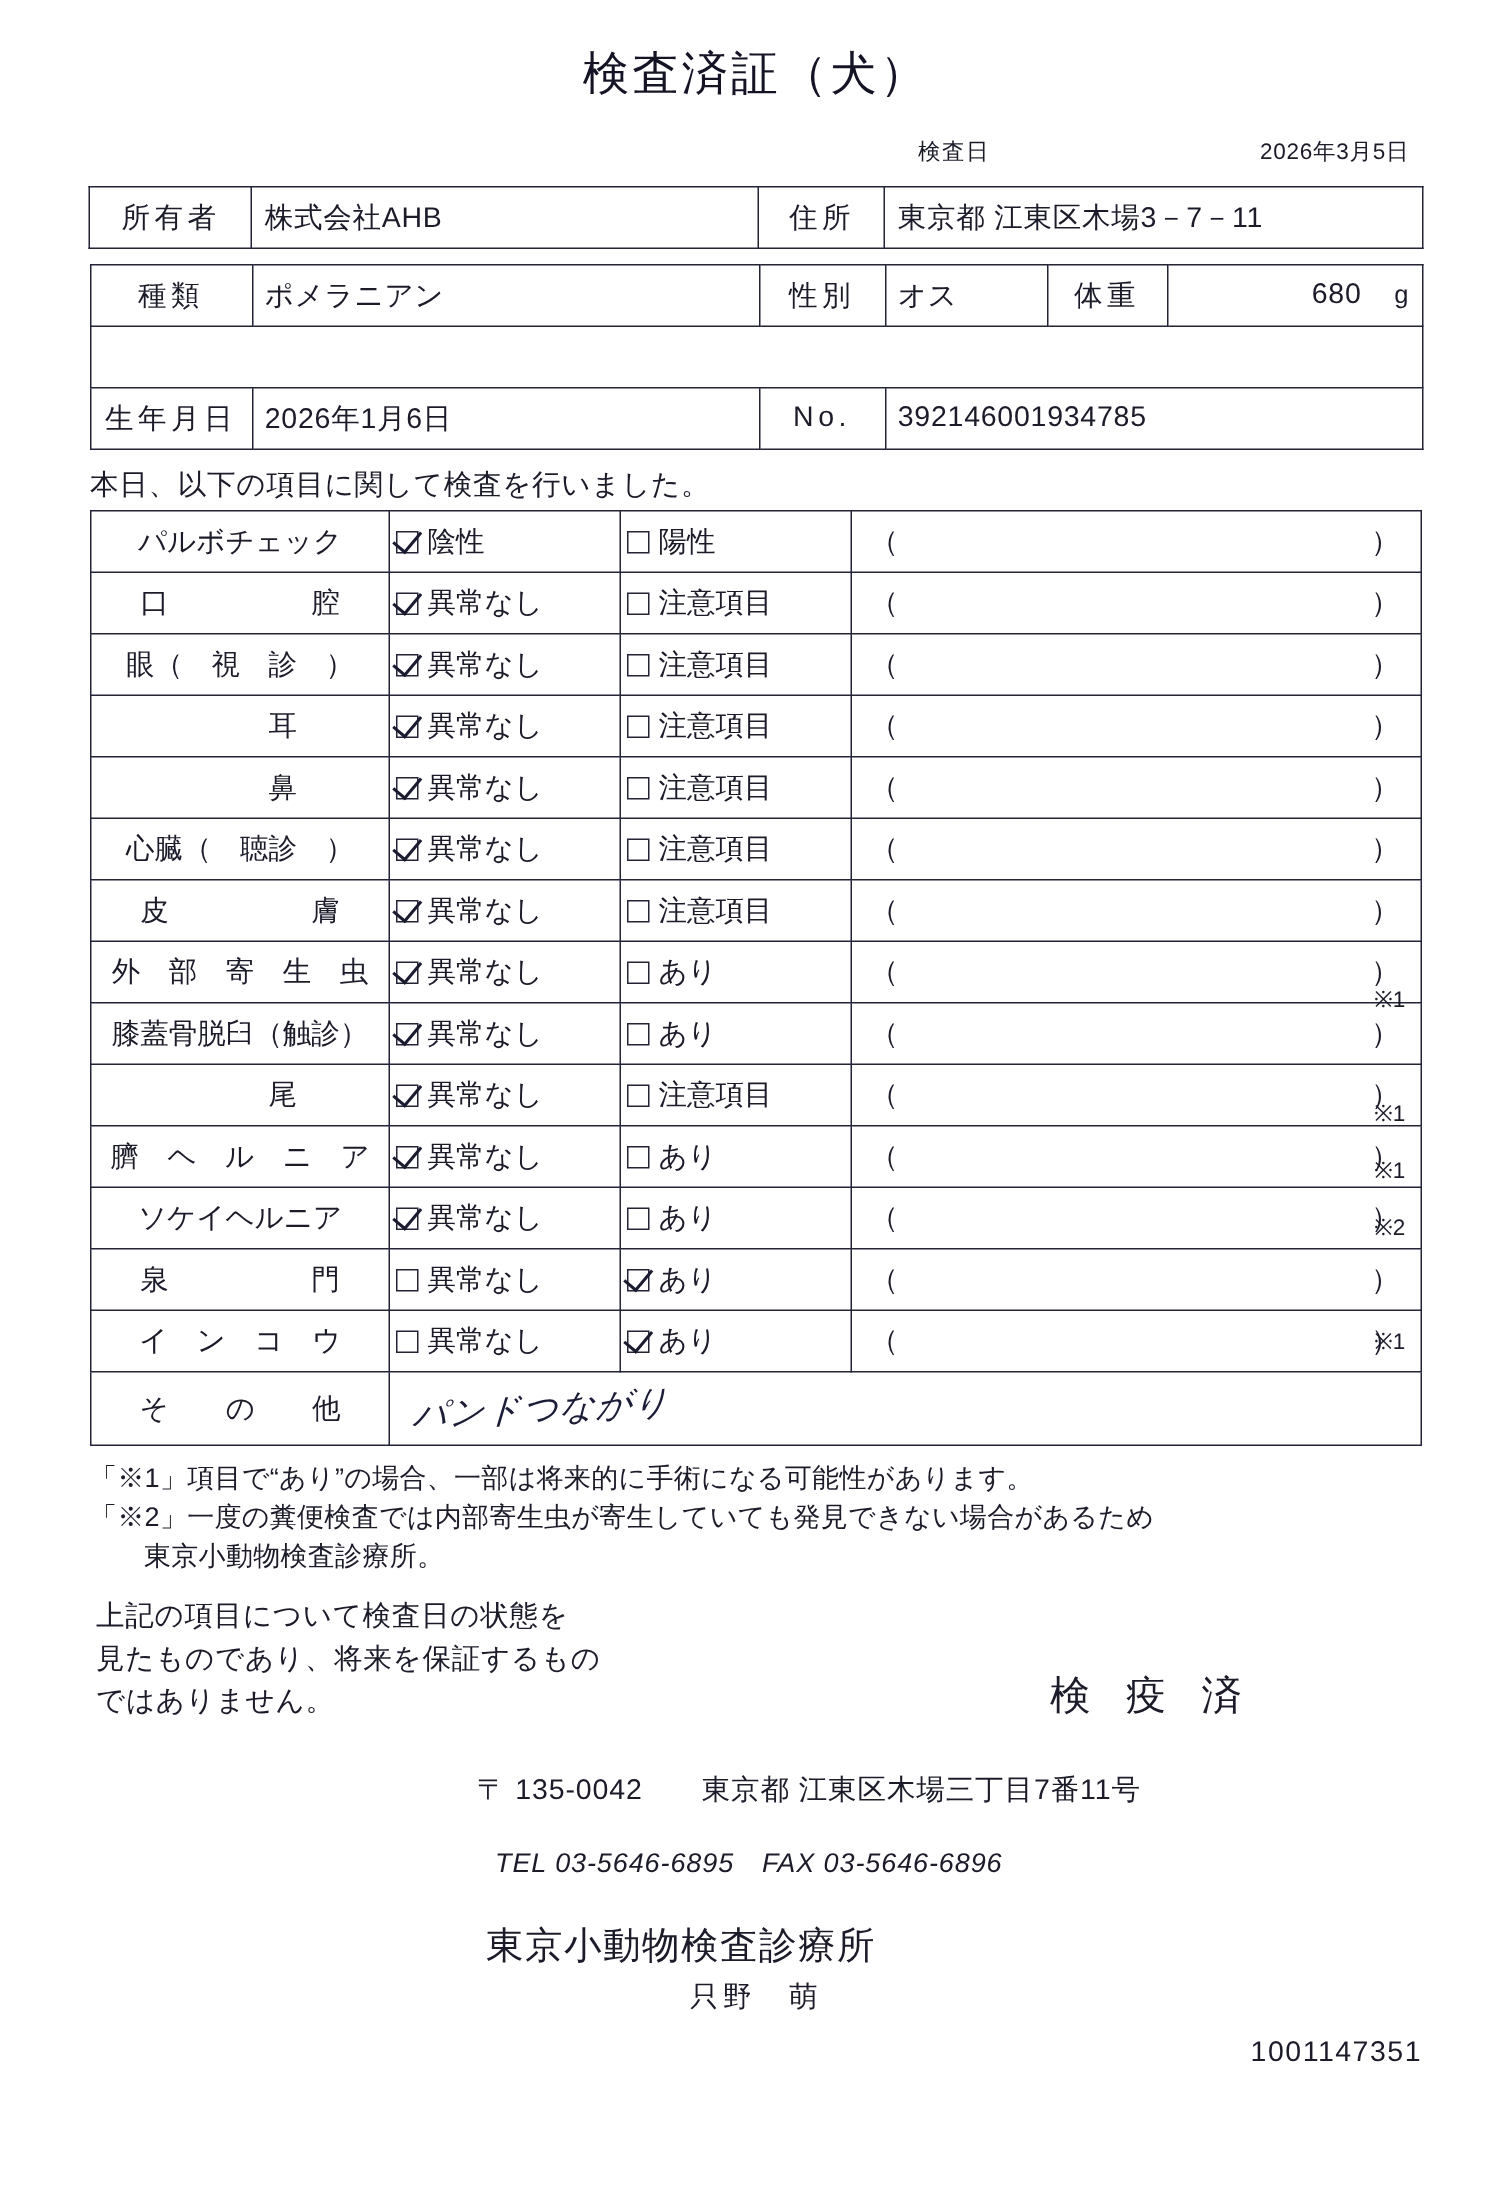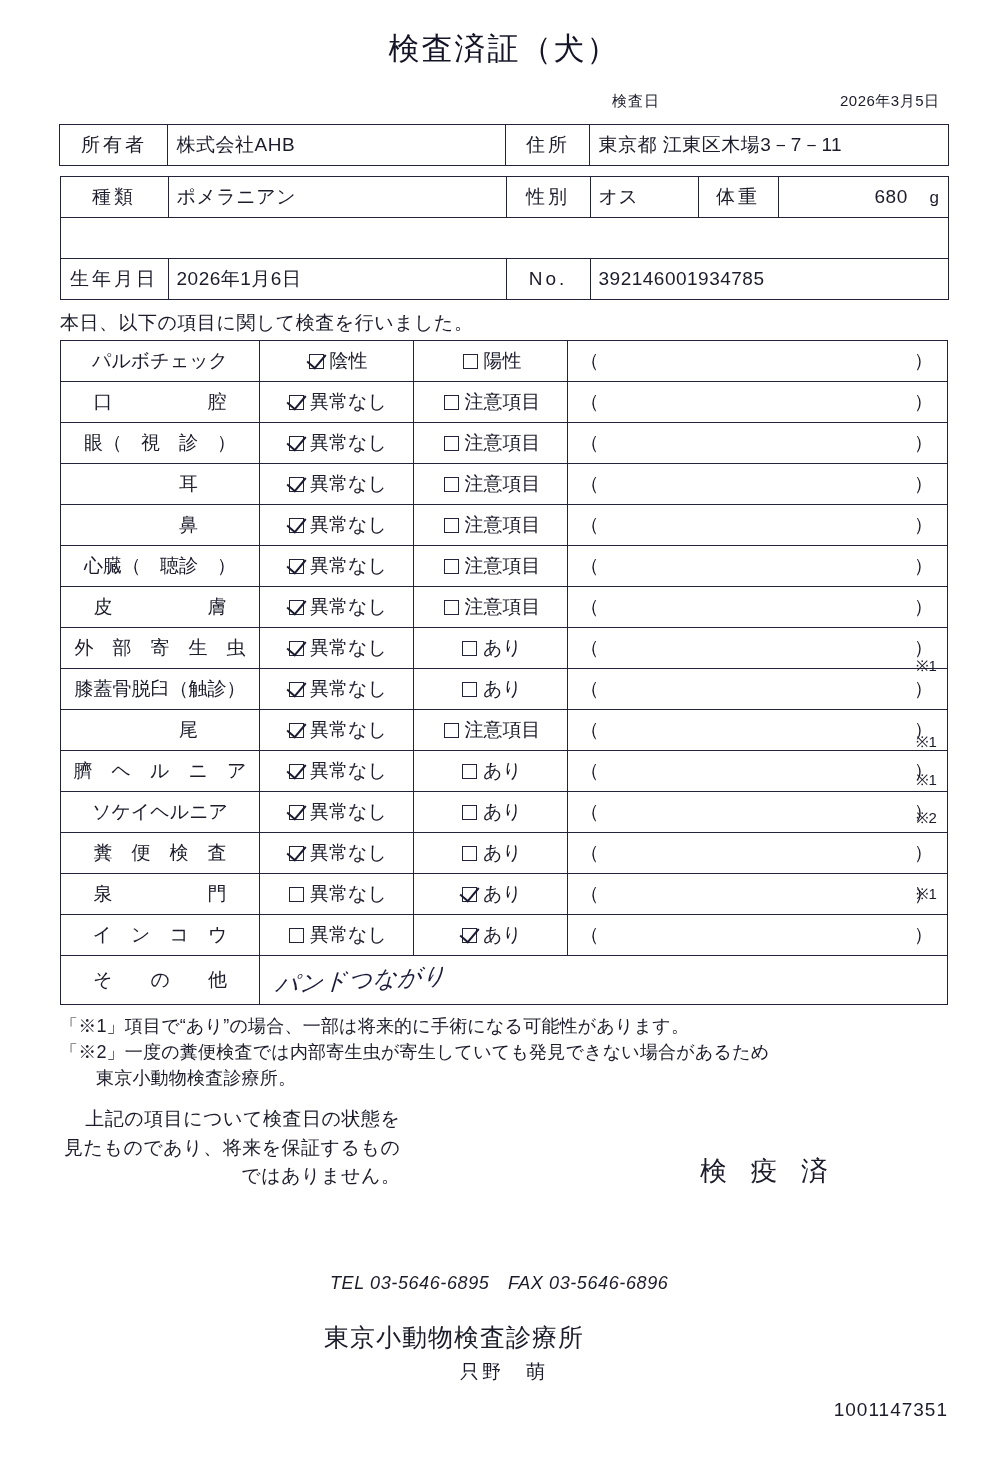--- a/index.html
+++ b/index.html
@@ -110,21 +110,20 @@
     width: 186px;
     text-align: center;
     padding: 0 6px;
     letter-spacing: 0px;
     margin-top: 41px;
   }
   td.opt {
     width: 148px;
     padding-left: 4px;
     white-space: nowrap;
-    text-align: center;
   }
   td.blank {
     padding-left: 10px;
     padding-right: 14px;
     position: relative;
   }
   .paren-l { position: absolute; left: 12px; top: 50%; transform: translateY(-50%); font-size: 19px;}
   .paren-r { position: absolute; right: 14px; top: 50%; transform: translateY(-50%); font-size: 19px;}
 
   .box {
@@ -183,21 +182,20 @@
     margin: 14px auto 0 auto;
     height: 330px;
   }
   .statement {
     position: absolute;
     left: 4px;
     top: 0;
     font-size: 19px;
     line-height: 1.5;
     letter-spacing: 0.5px;
-    text-align: right;
   }
   .stamp {
     position: absolute;
     left: 640px;
     top: 48px;
     font-size: 27px;
     letter-spacing: 8px;
   }
   .addr {
     position: absolute;
@@ -407,29 +405,20 @@
           <tr>
             <td class="item-name">ソケイヘルニア</td>
             <td class="opt"><span class="box checked"></span><span class="opt-label">異常なし</span></td>
             <td class="opt"><span class="box"></span><span class="opt-label">あり</span></td>
             <td class="blank">
               <span class="paren-l">（</span>
               <span class="paren-r">）</span>
             </td>
           </tr>
           <tr>
-            <td class="item-name">糞　便　検　査</td>
-            <td class="opt"><span class="box checked"></span><span class="opt-label">異常なし</span></td>
-            <td class="opt"><span class="box"></span><span class="opt-label">あり</span></td>
-            <td class="blank">
-              <span class="paren-l">（</span>
-              <span class="paren-r">）</span>
-            </td>
-          </tr>
-          <tr>
             <td class="item-name">泉　　　　　門</td>
             <td class="opt"><span class="box"></span><span class="opt-label">異常なし</span></td>
             <td class="opt"><span class="box checked"></span><span class="opt-label">あり</span></td>
             <td class="blank">
               <span class="paren-l">（</span>
               <span class="paren-r">）</span>
             </td>
           </tr>
           <tr>
             <td class="item-name">イ　ン　コ　ウ</td>
@@ -461,19 +450,20 @@
     <div class="indent">東京小動物検査診療所。</div>
   </div>
 
   <div class="bottom">
     <div class="statement">
       <div>上記の項目について検査日の状態を</div>
       <div>見たものであり、将来を保証するもの</div>
       <div>ではありません。</div>
     </div>
     <div class="stamp">検 疫 済</div>
+    <div class="addr">〒 135-0042　　東京都 江東区木場三丁目7番11号</div>
     <div class="tel">TEL 03-5646-6895　FAX 03-5646-6896</div>
     <div class="clinic">東京小動物検査診療所</div>
     <div class="person">只野　萌</div>
     <div class="serial">1001147351</div>
   </div>
 
 </div>
 
 </body></html>

